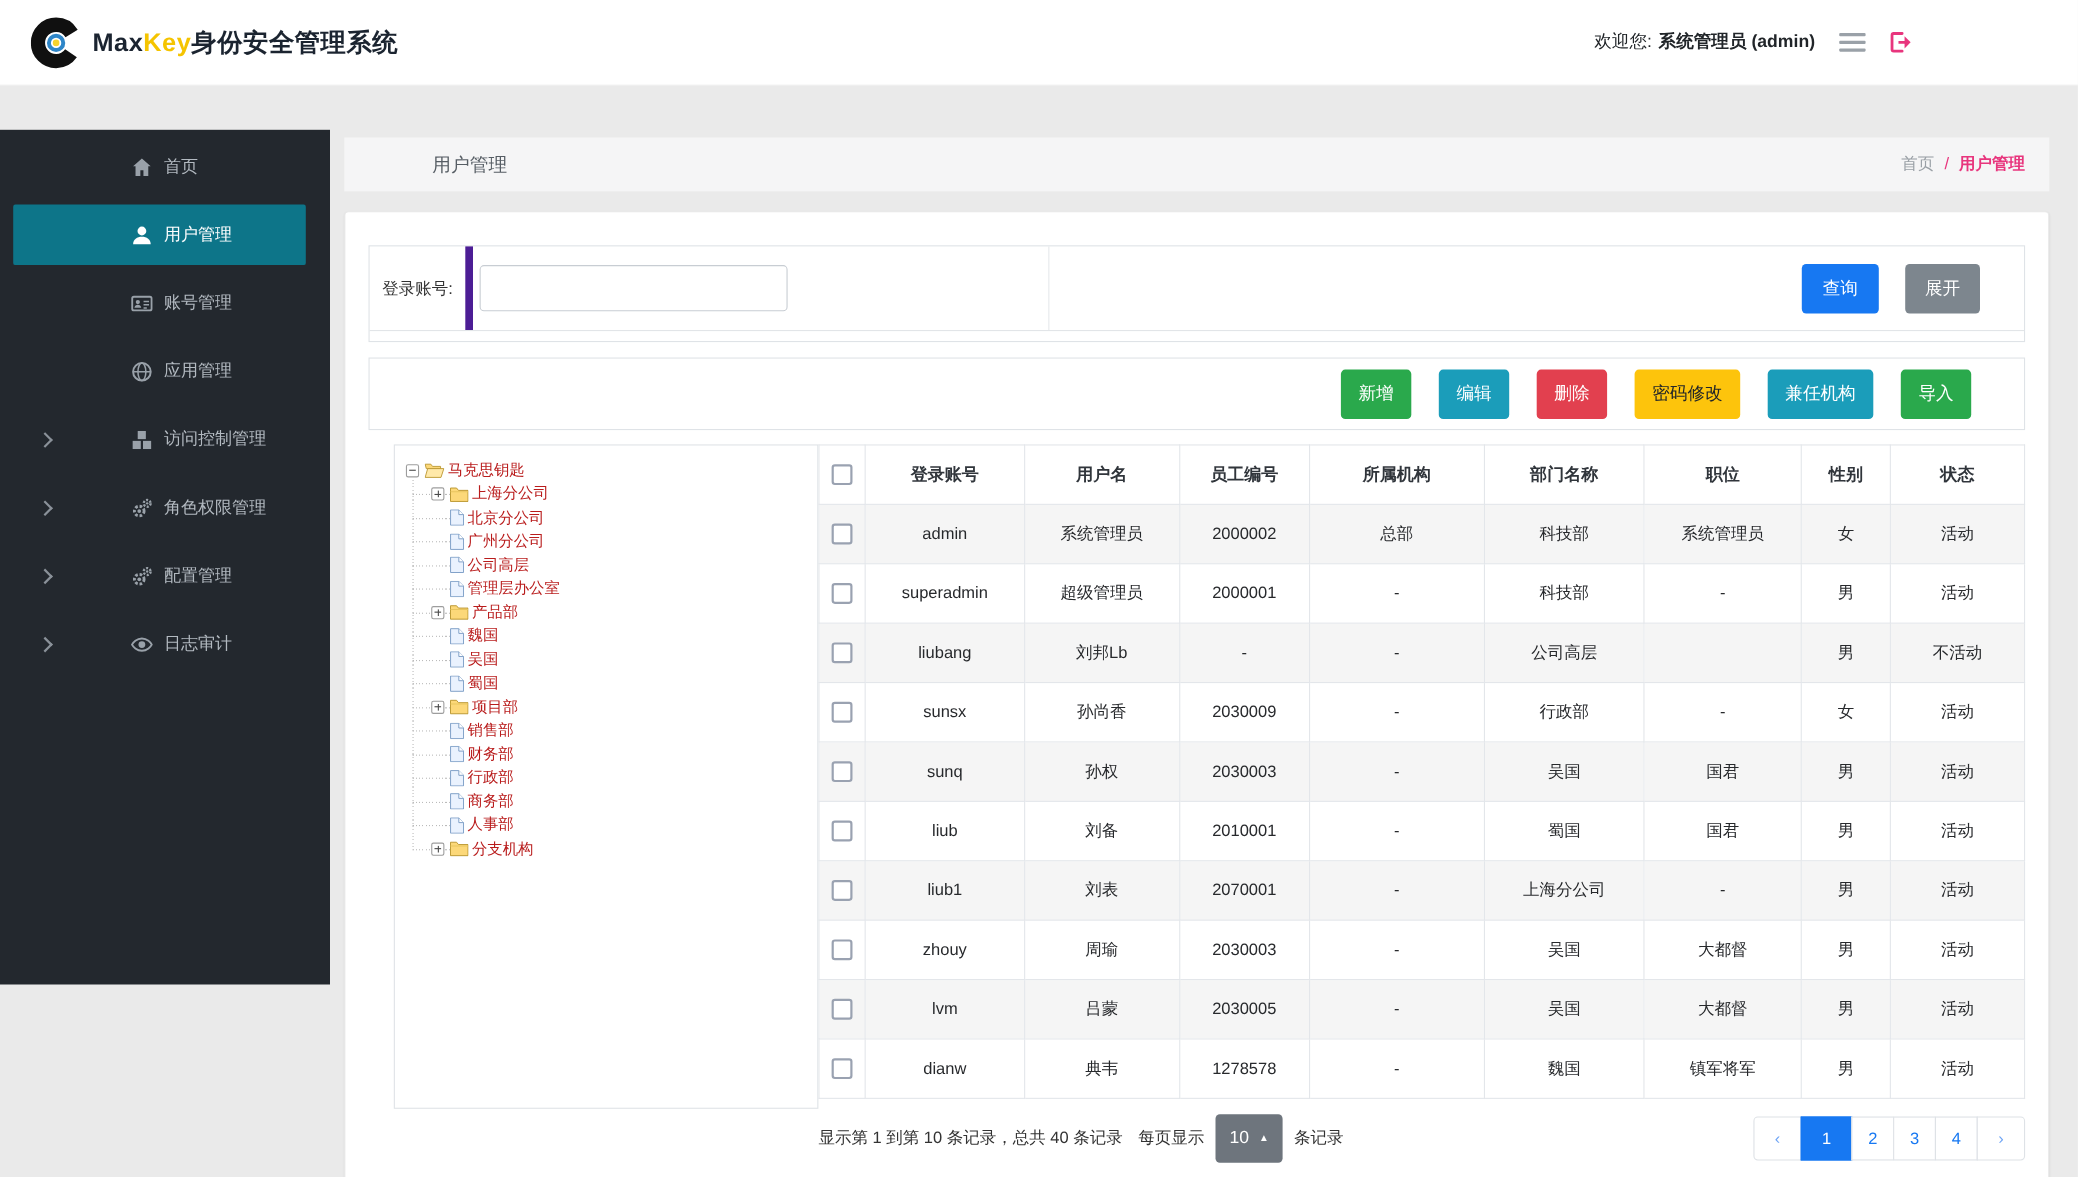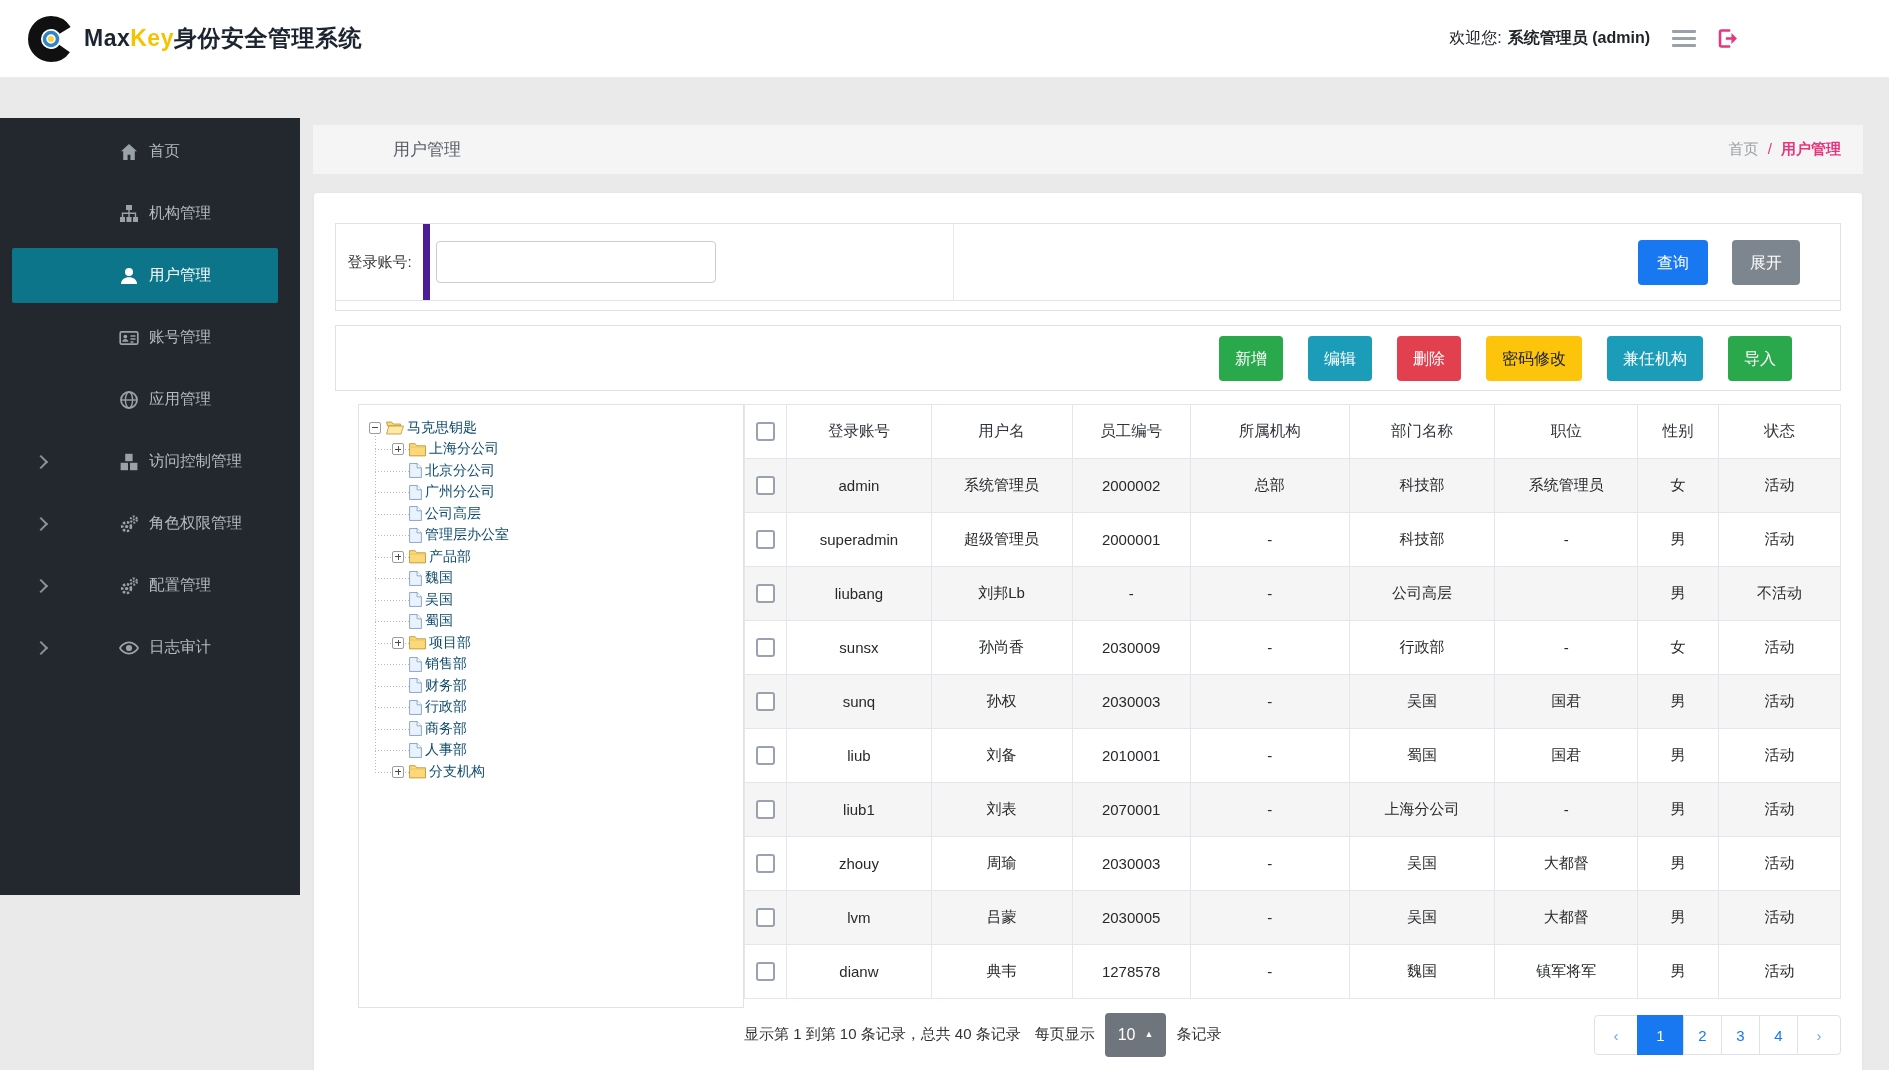--- a/index.html
+++ b/index.html
@@ -64,42 +64,42 @@
   .btn-success{background:var(--success);}
   .btn-info{background:var(--info);}
   .btn-danger{background:var(--danger);}
   .btn-warning{background:var(--warning);color:#212529;}
   
   .toolbar{border:1px solid #dfe3e7;margin-top:14px;height:66px;display:flex;align-items:center;
     justify-content:flex-end;gap:25px;padding-right:48px;box-sizing:border-box;}
   
   .data-section{display:flex;margin-top:13px;margin-left:23px;}
   .tree-panel{width:386px;flex:0 0 386px;border:1px solid #dfe3e7;height:604px;box-sizing:border-box;
-    padding:12px 6px 6px 10px;font-size:14px;color:#0c4a6e;overflow:hidden;}
+    padding:12px 6px 6px 10px;font-size:14px;color:#b91c1c;overflow:hidden;}
   .tree-node{display:flex;align-items:center;height:21.5px;position:relative;cursor:pointer;white-space:nowrap;}
   .tree-node .label{margin-left:3px;}
   .expander{width:12px;height:12px;flex:0 0 12px;border:1px solid #9d9d9d;border-radius:2px;
     background:#fff;position:relative;box-sizing:border-box;z-index:1;}
   .expander::before{content:"";position:absolute;left:2px;right:2px;top:4.5px;height:1px;background:#4a4a4a;}
   .expander.plus::after{content:"";position:absolute;top:2px;bottom:2px;left:4.5px;width:1px;background:#4a4a4a;}
   .t-icon{display:inline-flex;margin-left:5px;flex:0 0 auto;}
   .tree-children{position:relative;padding-left:23px;}
   .tree-children::before{content:"";position:absolute;left:5.5px;top:-3px;height:calc(100% - 10px);width:1px;
     background-image:repeating-linear-gradient(to bottom,#bbb 0,#bbb 1px,transparent 1px,transparent 3px);}
   .tree-children .tree-node::before{content:"";position:absolute;left:-17px;top:50%;width:34px;height:1px;
     background-image:repeating-linear-gradient(to right,#bbb 0,#bbb 1px,transparent 1px,transparent 3px);}
   .tree-children .tree-node .expander{background:#fff;}
   .tree-children .tree-node .t-icon{position:relative;z-index:1;}
   .tree-children .tree-node.leaf{padding-left:12px;}
   
   .table-panel{flex:1;display:flex;flex-direction:column;min-width:0;}
   table.users{width:100%;border-collapse:collapse;table-layout:fixed;background:#fff;}
   .users th,.users td{border:1px solid #e3e6ea;text-align:center;font-size:15px;color:#27292c;
     height:54px;padding:0 6px;overflow:hidden;box-sizing:border-box;}
-  .users th{font-weight:normal;color:#30353b;font-size:15.5px;}
+  .users th{font-weight:bold;color:#30353b;font-size:15.5px;}
   .users tr.striped td{background:#f5f5f5;}
   .cb{display:inline-block;width:15px;height:15px;border:2px solid #9aa2b1;border-radius:3px;background:#fff;
     vertical-align:middle;cursor:pointer;}
   
   .pagination-bar{display:flex;justify-content:space-between;align-items:center;margin-top:13px;height:45px;
     font-size:15px;color:#333;gap:40px;}
   .pag-left{display:flex;align-items:center;}
   .per-page-prefix{margin-left:14px;}
   .page-size-btn{height:44px;min-width:60px;padding:0 13px;background:#6e757d;color:#fff;border:none;
     border-radius:4px;font-size:16px;display:inline-flex;align-items:center;justify-content:flex-start;gap:9px;
@@ -147,32 +147,20 @@
 <div class="layout">
   <nav class="sidebar" id="sidebar-menu">
       <div class="menu-item">
         <span class="mi-icon">
           <svg viewBox="0 0 20 20" fill="currentColor">
             <path d="M10 2 2 9.2h2.2V18h4.4v-5.2h2.8V18h4.4V9.2H18z"></path>
           </svg>
         </span>
         <span>首页</span>
       </div>
-      <div class="menu-item">
-        <span class="mi-icon">
-          <svg viewBox="0 0 20 20" fill="currentColor">
-            <rect x="7" y="1" width="6" height="5"></rect>
-            <rect x="1" y="13" width="5" height="5"></rect>
-            <rect x="7.5" y="13" width="5" height="5"></rect>
-            <rect x="14" y="13" width="5" height="5"></rect>
-            <path d="M10 6v3M3.5 13V9.2h13V13M10 9v4" stroke="currentColor" stroke-width="1.4" fill="none"></path>
-          </svg>
-        </span>
-        <span>机构管理</span>
-      </div>
       <div class="menu-item active">
         <span class="mi-icon">
           <svg viewBox="0 0 20 20" fill="currentColor">
             <circle cx="10" cy="6" r="4"></circle>
             <path d="M2 18c0-4.4 3.6-6.8 8-6.8s8 2.4 8 6.8z"></path>
           </svg>
         </span>
         <span>用户管理</span>
       </div>
       <div class="menu-item">

